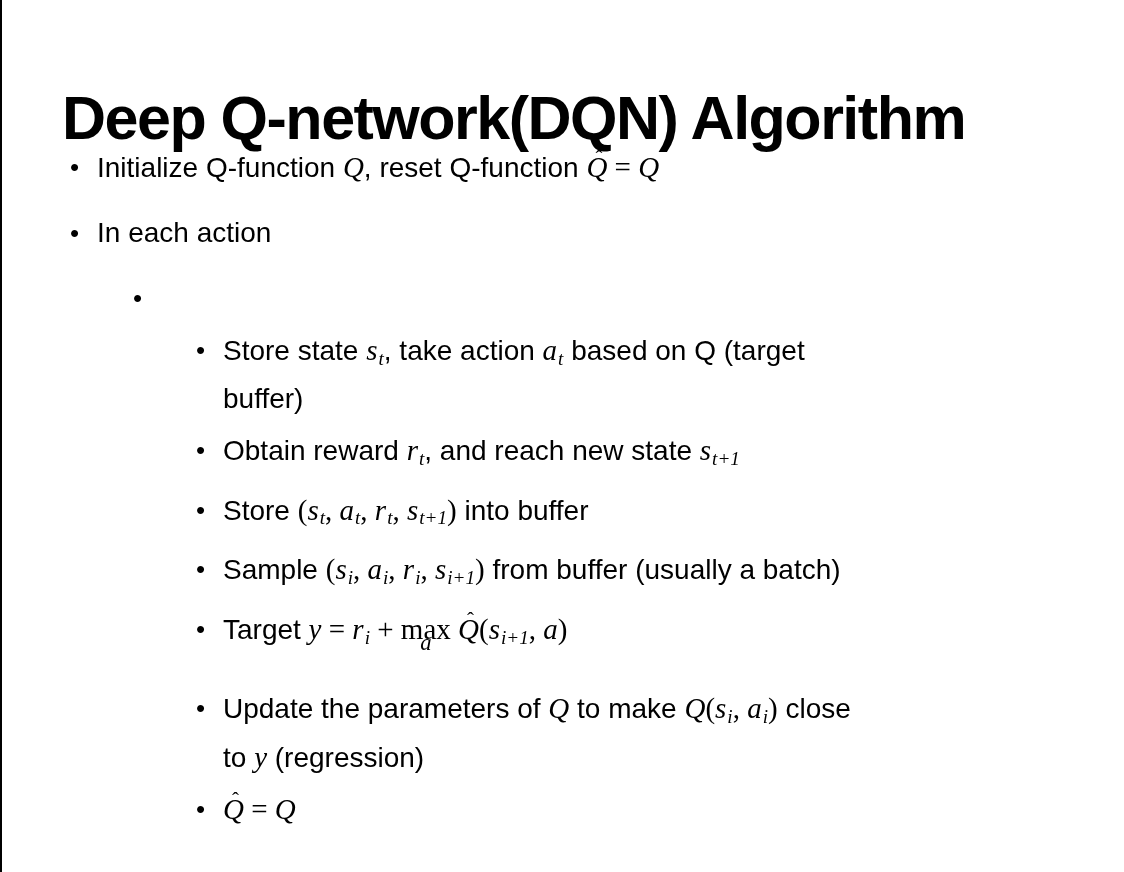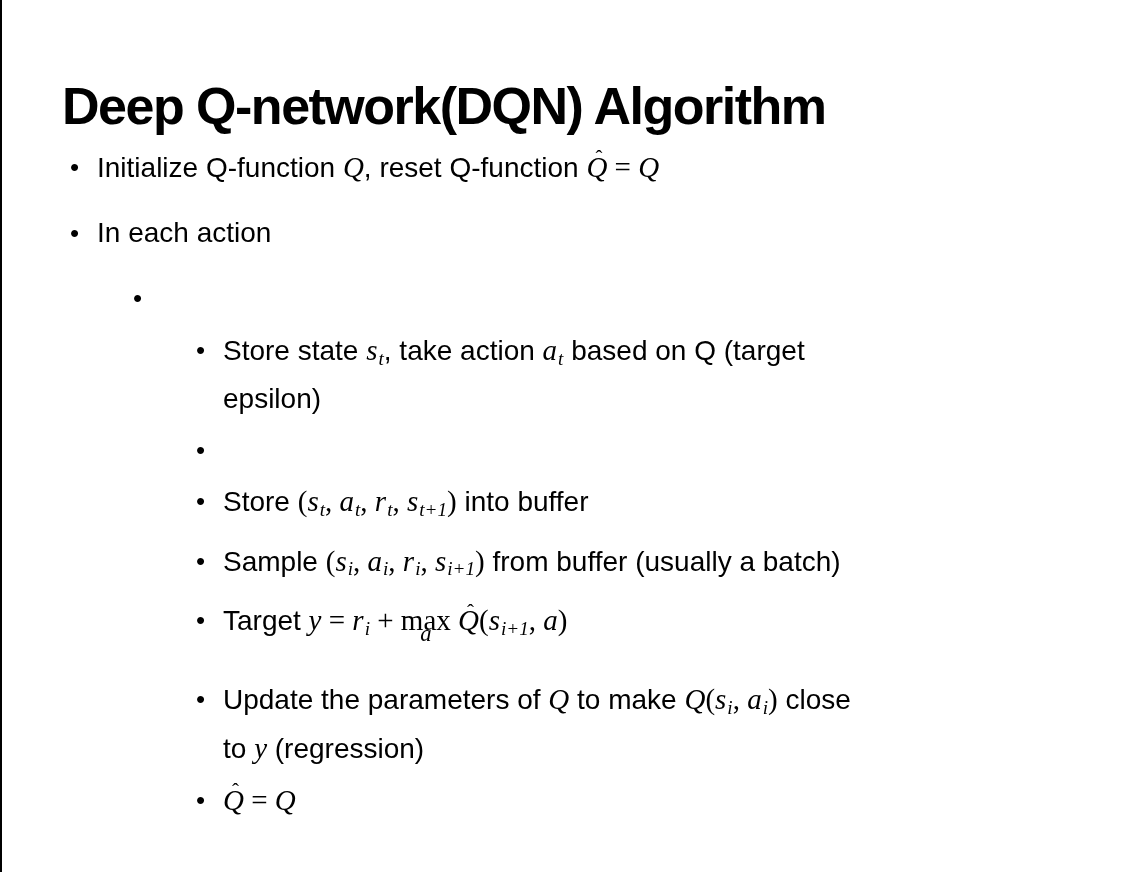--- a/index.html
+++ b/index.html
@@ -20,21 +20,21 @@
     left: 0;
     top: 0;
     width: 2px;
     height: 872px;
     background: #000000;
   }
   .slide-title {
     position: absolute;
     left: 62px;
     top: 42px;
-    font-size: 52px;
+    font-size: 61px;
     font-weight: 700;
     letter-spacing: -1.5px;
     line-height: 1.15;
     white-space: nowrap;
   }
   .bullet-list {
     position: absolute;
     left: 0;
     top: 147px;
     width: 1124px;
@@ -117,24 +117,25 @@
     </div>
     <div class="bullet l1">
       <span class="marker">•</span>
       <span class="btext"><span class="seg-t">In each action</span></span>
     </div>
     <div class="bullet l2">
       <span class="marker">•</span>
     </div>
     <div class="bullet l3">
       <span class="marker">•</span>
-      <span class="btext"><span class="seg-t">Store state </span><span class="msub"><span class="msub-base">s</span><span class="sub">t</span></span><span class="seg-t">, take action </span><span class="msub"><span class="msub-base">a</span><span class="sub">t</span></span><span class="seg-t"> based on Q (target</span><br><span class="seg-t">epsilon)</span></span>
+      <span class="btext"><span class="seg-t">Store state </span><span class="msub"><span class="msub-base">s</span><span class="sub">t</span></span><span class="seg-t">, take action </span><span class="msub"><span class="msub-base">a</span><span class="sub">t</span></span><span class="seg-t"> based on Q (target</span><br><span class="seg-t">buffer)</span></span>
     </div>
     <div class="bullet l3">
       <span class="marker">•</span>
+      <span class="btext"><span class="seg-t">Obtain reward </span><span class="msub"><span class="msub-base">r</span><span class="sub">t</span></span><span class="seg-t">, and reach new state </span><span class="msub"><span class="msub-base">s</span><span class="sub">t+1</span></span></span>
     </div>
     <div class="bullet l3">
       <span class="marker">•</span>
       <span class="btext"><span class="seg-t">Store </span><span class="seg-mu">(</span><span class="msub"><span class="msub-base">s</span><span class="sub">t</span></span><span class="seg-mu">, </span><span class="msub"><span class="msub-base">a</span><span class="sub">t</span></span><span class="seg-mu">, </span><span class="msub"><span class="msub-base">r</span><span class="sub">t</span></span><span class="seg-mu">, </span><span class="msub"><span class="msub-base">s</span><span class="sub">t+1</span></span><span class="seg-mu">)</span><span class="seg-t"> into buffer</span></span>
     </div>
     <div class="bullet l3">
       <span class="marker">•</span>
       <span class="btext"><span class="seg-t">Sample </span><span class="seg-mu">(</span><span class="msub"><span class="msub-base">s</span><span class="sub">i</span></span><span class="seg-mu">, </span><span class="msub"><span class="msub-base">a</span><span class="sub">i</span></span><span class="seg-mu">, </span><span class="msub"><span class="msub-base">r</span><span class="sub">i</span></span><span class="seg-mu">, </span><span class="msub"><span class="msub-base">s</span><span class="sub">i+1</span></span><span class="seg-mu">)</span><span class="seg-t"> from buffer (usually a batch)</span></span>
     </div>
     <div class="bullet l3 has-underop">

